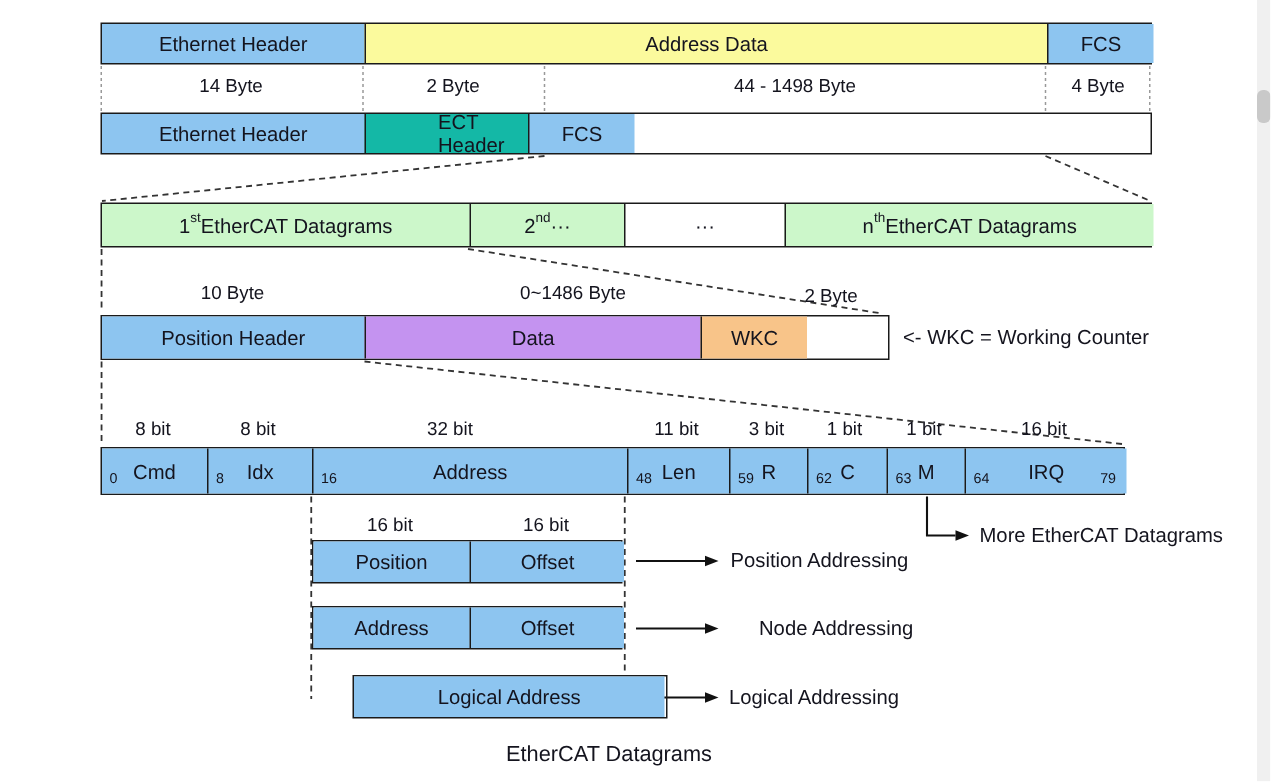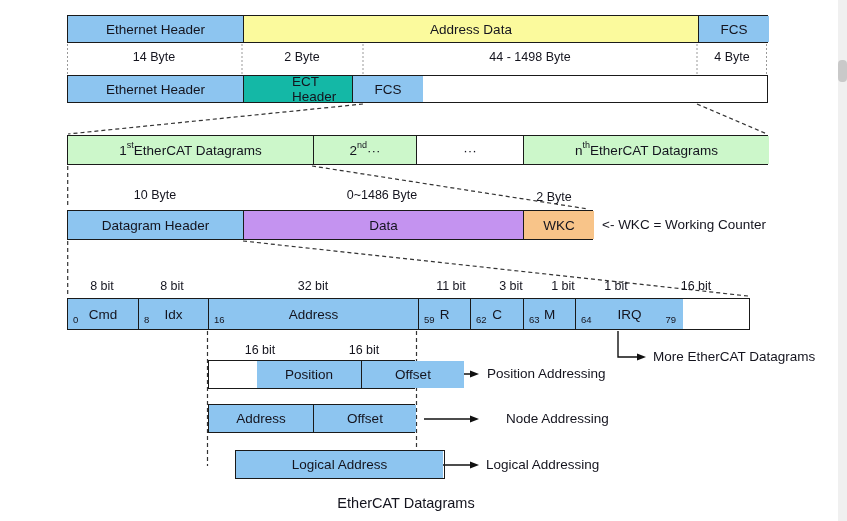--- a/index.html
+++ b/index.html
@@ -115,53 +115,57 @@
         <span> EtherCAT Datagrams</span>
     </div>
   </div>
 
   <div class="lbl" style="left:155px; top:188px;">10 Byte</div>
   <div class="lbl" style="left:382px; top:188px;">0~1486 Byte</div>
   <div class="lbl" style="left:554px; top:190px;">2 Byte</div>
 
   <div class="row" style="left:67px; top:210px; width:526px; height:30px;">
     <div class="cell" style="width: 175px; background-color: rgb(141, 197, 240);">
-        <span>Datagram Header</span>
-      </div>
-    <div class="cell" style="width: 280px; background-color: rgb(196, 147, 240);">
+        <span>Position Header</span>
+      </div>
+    <div class="cell" style="width: 224px; background-color: rgb(196, 147, 240);">
         <span>Data</span>
       </div>
     <div class="cell" style="width: 71px; background-color: rgb(248, 196, 137);">
         <span>WKC</span>
       </div>
   </div>
   <div class="note" style="left:602px; top:217px;">&lt;- WKC = Working Counter</div>
 
   <div class="lbl" style="left:102px; top:279px;">8 bit</div>
   <div class="lbl" style="left:172px; top:279px;">8 bit</div>
-  <div class="lbl" style="left:313px; top:279px;">32 bit</div>
+  <div class="lbl" style="left:300px; top:279px;">32 bit</div>
   <div class="lbl" style="left:451px; top:279px;">11 bit</div>
   <div class="lbl" style="left:511px; top:279px;">3 bit</div>
   <div class="lbl" style="left:563px; top:279px;">1 bit</div>
   <div class="lbl" style="left:616px; top:279px;">1 bit</div>
   <div class="lbl" style="left:696px; top:279px;">16 bit</div>
 
   <div class="row" style="left:67px; top:298px; width:683px; height:32px;">
     <div class="cell" style="width: 70px; background-color: rgb(141, 197, 240);">
         <span class="bit-s">0</span>
         <span>Cmd</span>
       </div>
     <div class="cell" style="width: 70px; background-color: rgb(141, 197, 240);">
         <span class="bit-s">8</span>
         <span>Idx</span>
       </div>
     <div class="cell" style="width: 210px; background-color: rgb(141, 197, 240);">
         <span class="bit-s">16</span>
         <span>Address</span>
       </div>
+    <div class="cell" style="width: 68px; background-color: rgb(141, 197, 240);">
+        <span class="bit-s">48</span>
+        <span>Len</span>
+      </div>
     <div class="cell" style="width: 52px; background-color: rgb(141, 197, 240);">
         <span class="bit-s">59</span>
         <span>R</span>
       </div>
     <div class="cell" style="width: 53px; background-color: rgb(141, 197, 240);">
         <span class="bit-s">62</span>
         <span>C</span>
       </div>
     <div class="cell" style="width: 52px; background-color: rgb(141, 197, 240);">
         <span class="bit-s">63</span>
@@ -172,21 +176,21 @@
         <span>IRQ</span>
         <span class="bit-e">79</span>
       </div>
   </div>
 
   <div class="note" style="left:653px; top:349px;">More EtherCAT Datagrams</div>
 
   <div class="lbl" style="left:260px; top:343px;">16 bit</div>
   <div class="lbl" style="left:364px; top:343px;">16 bit</div>
 
-  <div class="row" style="left:208px; top:360px; width:207px; height:29px;padding-left:48px;">
+  <div class="row" style="left:208px; top:360px; width:207px; height:29px;">
     <div class="cell" style="width: 104px; background-color: rgb(141, 197, 240);">
         <span>Position</span>
       </div>
     <div class="cell" style="width: 103px; background-color: rgb(141, 197, 240);">
         <span>Offset</span>
       </div>
   </div>
   <div class="note" style="left:487px; top:366px;">Position Addressing</div>
 
   <div class="row" style="left:208px; top:404px; width:207px; height:29px;">

